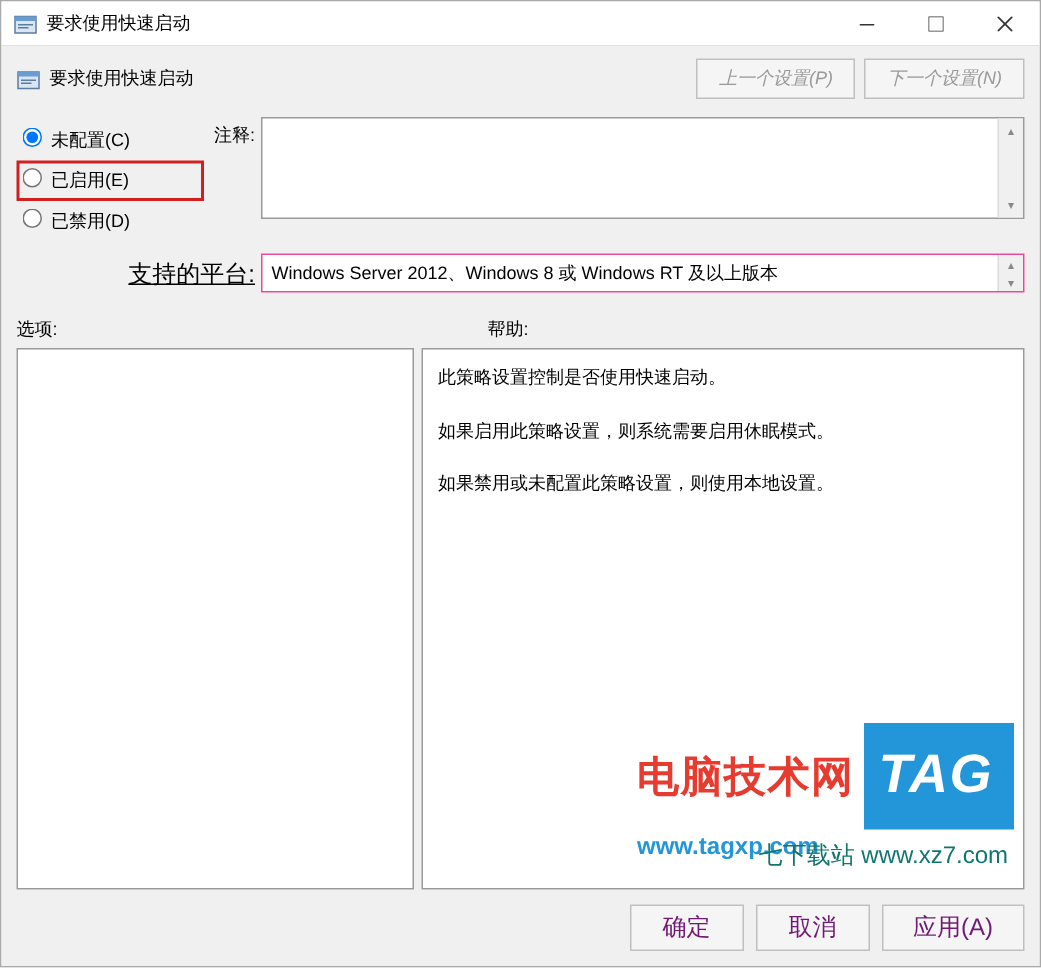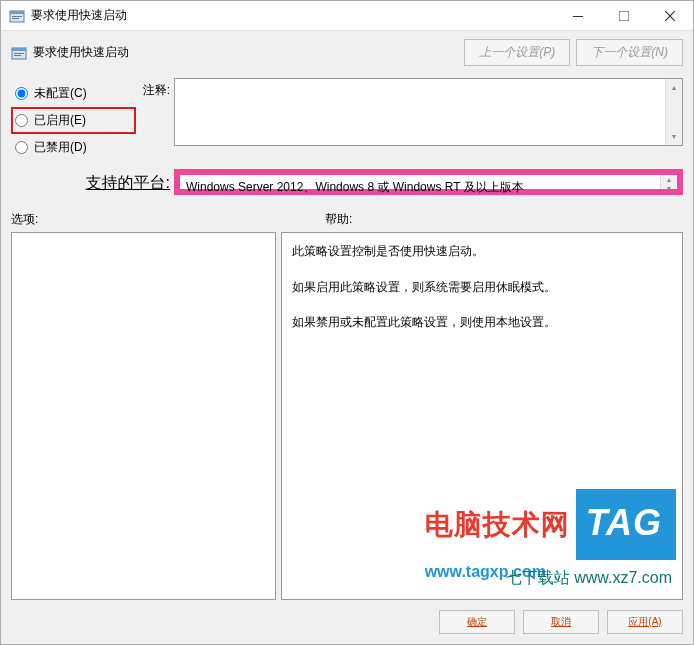--- a/index.html
+++ b/index.html
@@ -96,21 +96,21 @@
     .config-row {
       display: flex;
       margin-bottom: 2px;
     }
     .radio-group {
       width: 125px;
       padding-top: 2px;
     }
     .radio-item {
       display: flex;
-      align-items: center;
+      align-items: flex-start;
       padding: 5px 4px;
       font-size: 12px;
     }
     .radio-item.highlighted {
       border: 2px solid #d02020;
       padding: 3px 2px;
     }
     .radio-item input[type="radio"] {
       margin-right: 6px;
     }
@@ -156,21 +156,21 @@
     .platform-label {
       width: 163px;
       text-align: right;
       padding-right: 4px;
       padding-top: 4px;
       font-size: 16px;
       text-decoration: underline;
     }
     .platform-box {
       flex: 1;
-      border: 6px solid #ec4899;
+      border: 1px solid #ec4899;
       background: #ffffff;
       height: 26px;
       padding: 4px 6px;
       font-size: 12px;
       position: relative;
     }
     .labels-row {
       display: flex;
       margin-bottom: 4px;
       gap: 24px;
@@ -207,26 +207,25 @@
     .footer-buttons {
       display: flex;
       justify-content: flex-end;
       gap: 8px;
       padding-top: 10px;
     }
     .footer-btn {
       border: 1px solid #bfbfbf;
       background: #f5f5f5;
       padding: 4px 20px;
-      font-size: 10px;
-      color: #c2410c;
+      font-size: 16px;
+      color: #701a75;
       cursor: pointer;
       font-family: inherit;
       min-width: 76px;
-      text-decoration: underline;
     }
     .watermark-overlay {
       position: absolute;
       bottom: 12px;
       right: 6px;
       pointer-events: none;
       text-align: left;
     }
     .watermark-main {
       display: flex;

